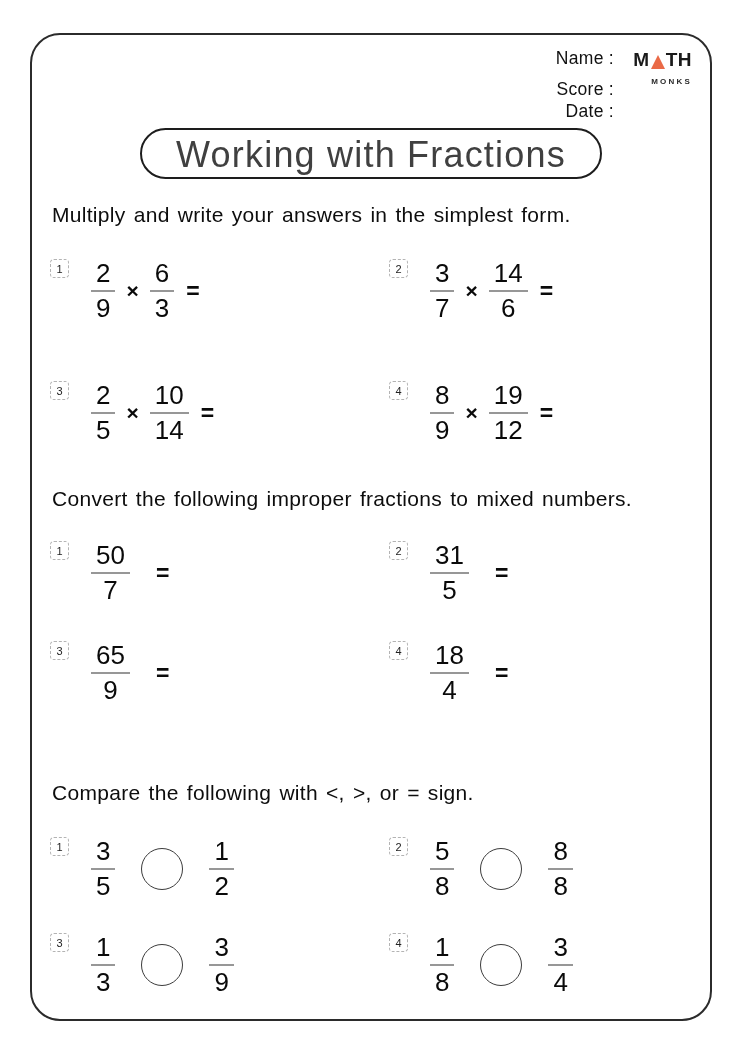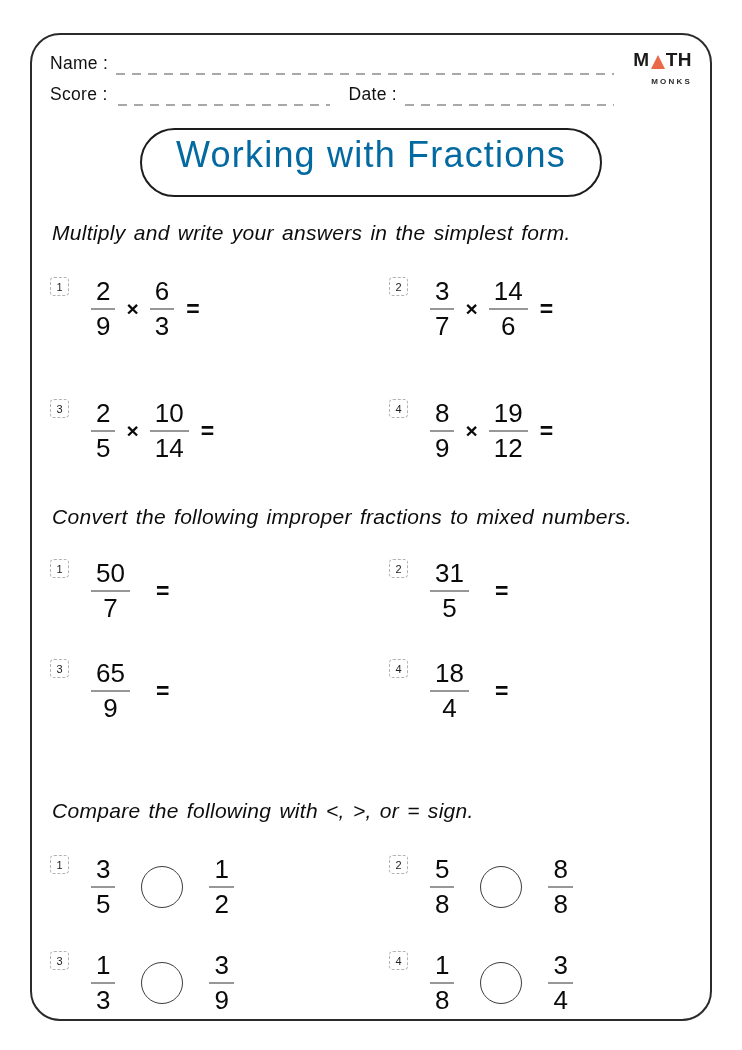--- a/index.html
+++ b/index.html
@@ -16,21 +16,21 @@
     border: 2px solid #2b2b2b;
     border-radius: 30px;
     padding: 13px 18px 0 18px;
     overflow: hidden;
     background: #fff;
   }
 
   
   .header { display: flex; align-items: flex-start; }
   .header-left { flex: 1; min-width: 0; }
-  .hrow { display: flex; align-items: flex-end; height: 27px; font-size: 17.5px; }
+  .hrow { display: flex; align-items: flex-end; height: 27px; font-size: 17.5px; flex-direction: column; }
   .hrow + .hrow { margin-top: 4px; }
   .hlabel { white-space: nowrap; padding-bottom: 1px; letter-spacing: 0.3px; }
   .dashline {
     height: 16px;
     background-image: repeating-linear-gradient(90deg, #a8a8a8 0 9px, transparent 9px 16px);
     background-size: 100% 2px;
     background-repeat: no-repeat;
     background-position: 0 bottom;
   }
   .dash-flex { flex: 1; margin-left: 8px; }
@@ -47,36 +47,35 @@
     margin: 0 1px 0 1px;
   }
   .logo-sub { text-align: right; font-size: 8px; font-weight: 700; letter-spacing: 2.2px; color: #2a2a2a; margin-top: 8px; }
 
   
   .title-pill {
     margin: 22px auto 0 auto;
     width: fit-content;
     border: 2px solid #1d1d1d;
     border-radius: 40px;
-    padding: 4px 34px 19px 34px;
+    padding: 4px 34px 1px 34px;
     font-size: 36px;
     letter-spacing: 1.2px;
     font-weight: 400;
-    color: #0369a1;
+    color: #404040;
     white-space: nowrap;
   }
 
   
   .instruction {
     font-size: 21px;
     letter-spacing: 0.3px;
     word-spacing: 2px;
     color: #0d0d0d;
     margin-left: 2px;
-    font-style: italic;
   }
   .instr-1 { margin-top: 24px; }
   .instr-2 { margin-top: 40px; }
   .instr-3 { margin-top: 74px; }
 
   
   .row { display: grid; grid-template-columns: 1fr 1fr; }
   .row > .problem:nth-child(2) { padding-left: 18px; }
   .grid-1 { margin-top: 30px; }
   .grid-1 .row + .row { margin-top: 54px; }

